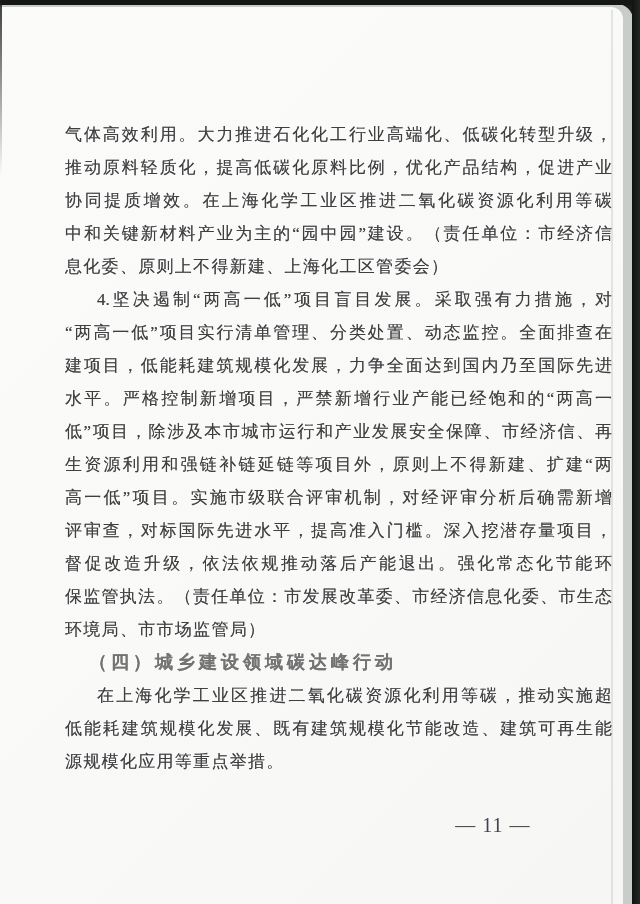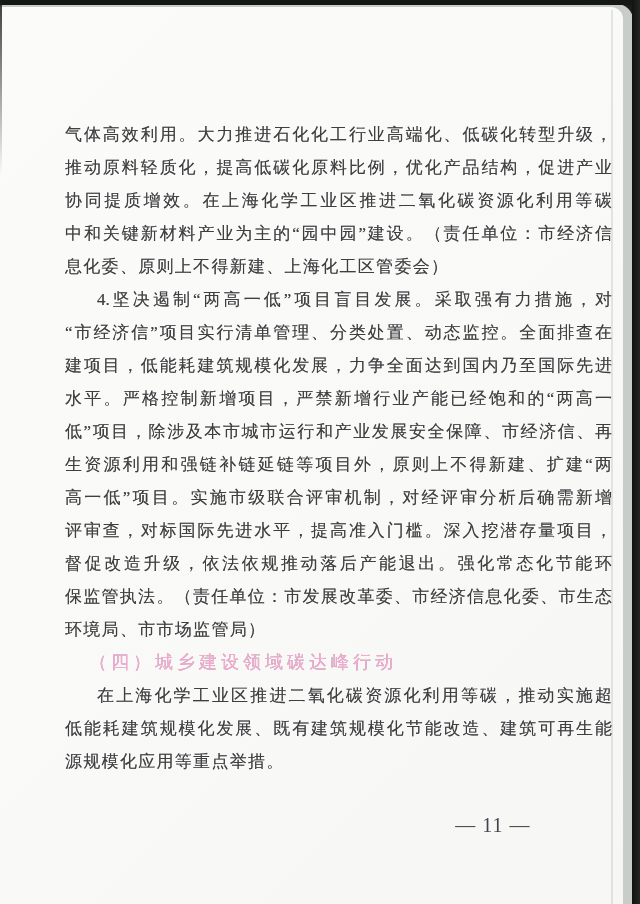--- a/index.html
+++ b/index.html
@@ -65,24 +65,24 @@
   .line.fill {
     white-space: normal;
     overflow: hidden;
     text-align: justify;
     text-align-last: justify;
     text-justify: inter-character;
     letter-spacing: 0;
   }
   .line.indent { padding-left: 32px; }
   .line.heading {
-    font-weight: 400;
+    font-weight: 700;
     font-size: 18px;
     letter-spacing: 4px;
-    color: #f9a8d4;
+    color: #737373;
     padding-left: 24px;
   }
   .page-number {
     position: absolute;
     left: 448px; top: 814px;
     width: 90px;
     text-align: center;
     font-size: 20px;
     letter-spacing: 1px;
     color: #43434c;
@@ -100,21 +100,21 @@
   <div class="right-strip"></div>
   <div class="left-sliver"></div>
 
   <div class="text-block">
       <div class="line fill">气体高效利用。大力推进石化化工行业高端化、低碳化转型升级，</div>
       <div class="line fill">推动原料轻质化，提高低碳化原料比例，优化产品结构，促进产业</div>
       <div class="line fill">协同提质增效。在上海化学工业区推进二氧化碳资源化利用等碳</div>
       <div class="line fill">中和关键新材料产业为主的“园中园”建设。（责任单位：市经济信</div>
       <div class="line">息化委、原则上不得新建、上海化工区管委会）</div>
       <div class="line fill indent">4.坚决遏制“两高一低”项目盲目发展。采取强有力措施，对</div>
-      <div class="line fill">“市经济信”项目实行清单管理、分类处置、动态监控。全面排查在</div>
+      <div class="line fill">“两高一低”项目实行清单管理、分类处置、动态监控。全面排查在</div>
       <div class="line fill">建项目，低能耗建筑规模化发展，力争全面达到国内乃至国际先进</div>
       <div class="line fill">水平。严格控制新增项目，严禁新增行业产能已经饱和的“两高一</div>
       <div class="line fill">低”项目，除涉及本市城市运行和产业发展安全保障、市经济信、再</div>
       <div class="line fill">生资源利用和强链补链延链等项目外，原则上不得新建、扩建“两</div>
       <div class="line fill">高一低”项目。实施市级联合评审机制，对经评审分析后确需新增</div>
       <div class="line fill">评审查，对标国际先进水平，提高准入门槛。深入挖潜存量项目，</div>
       <div class="line fill">督促改造升级，依法依规推动落后产能退出。强化常态化节能环</div>
       <div class="line fill">保监管执法。（责任单位：市发展改革委、市经济信息化委、市生态</div>
       <div class="line">环境局、市市场监管局）</div>
       <div class="line indent heading">（四）城乡建设领域碳达峰行动</div>

